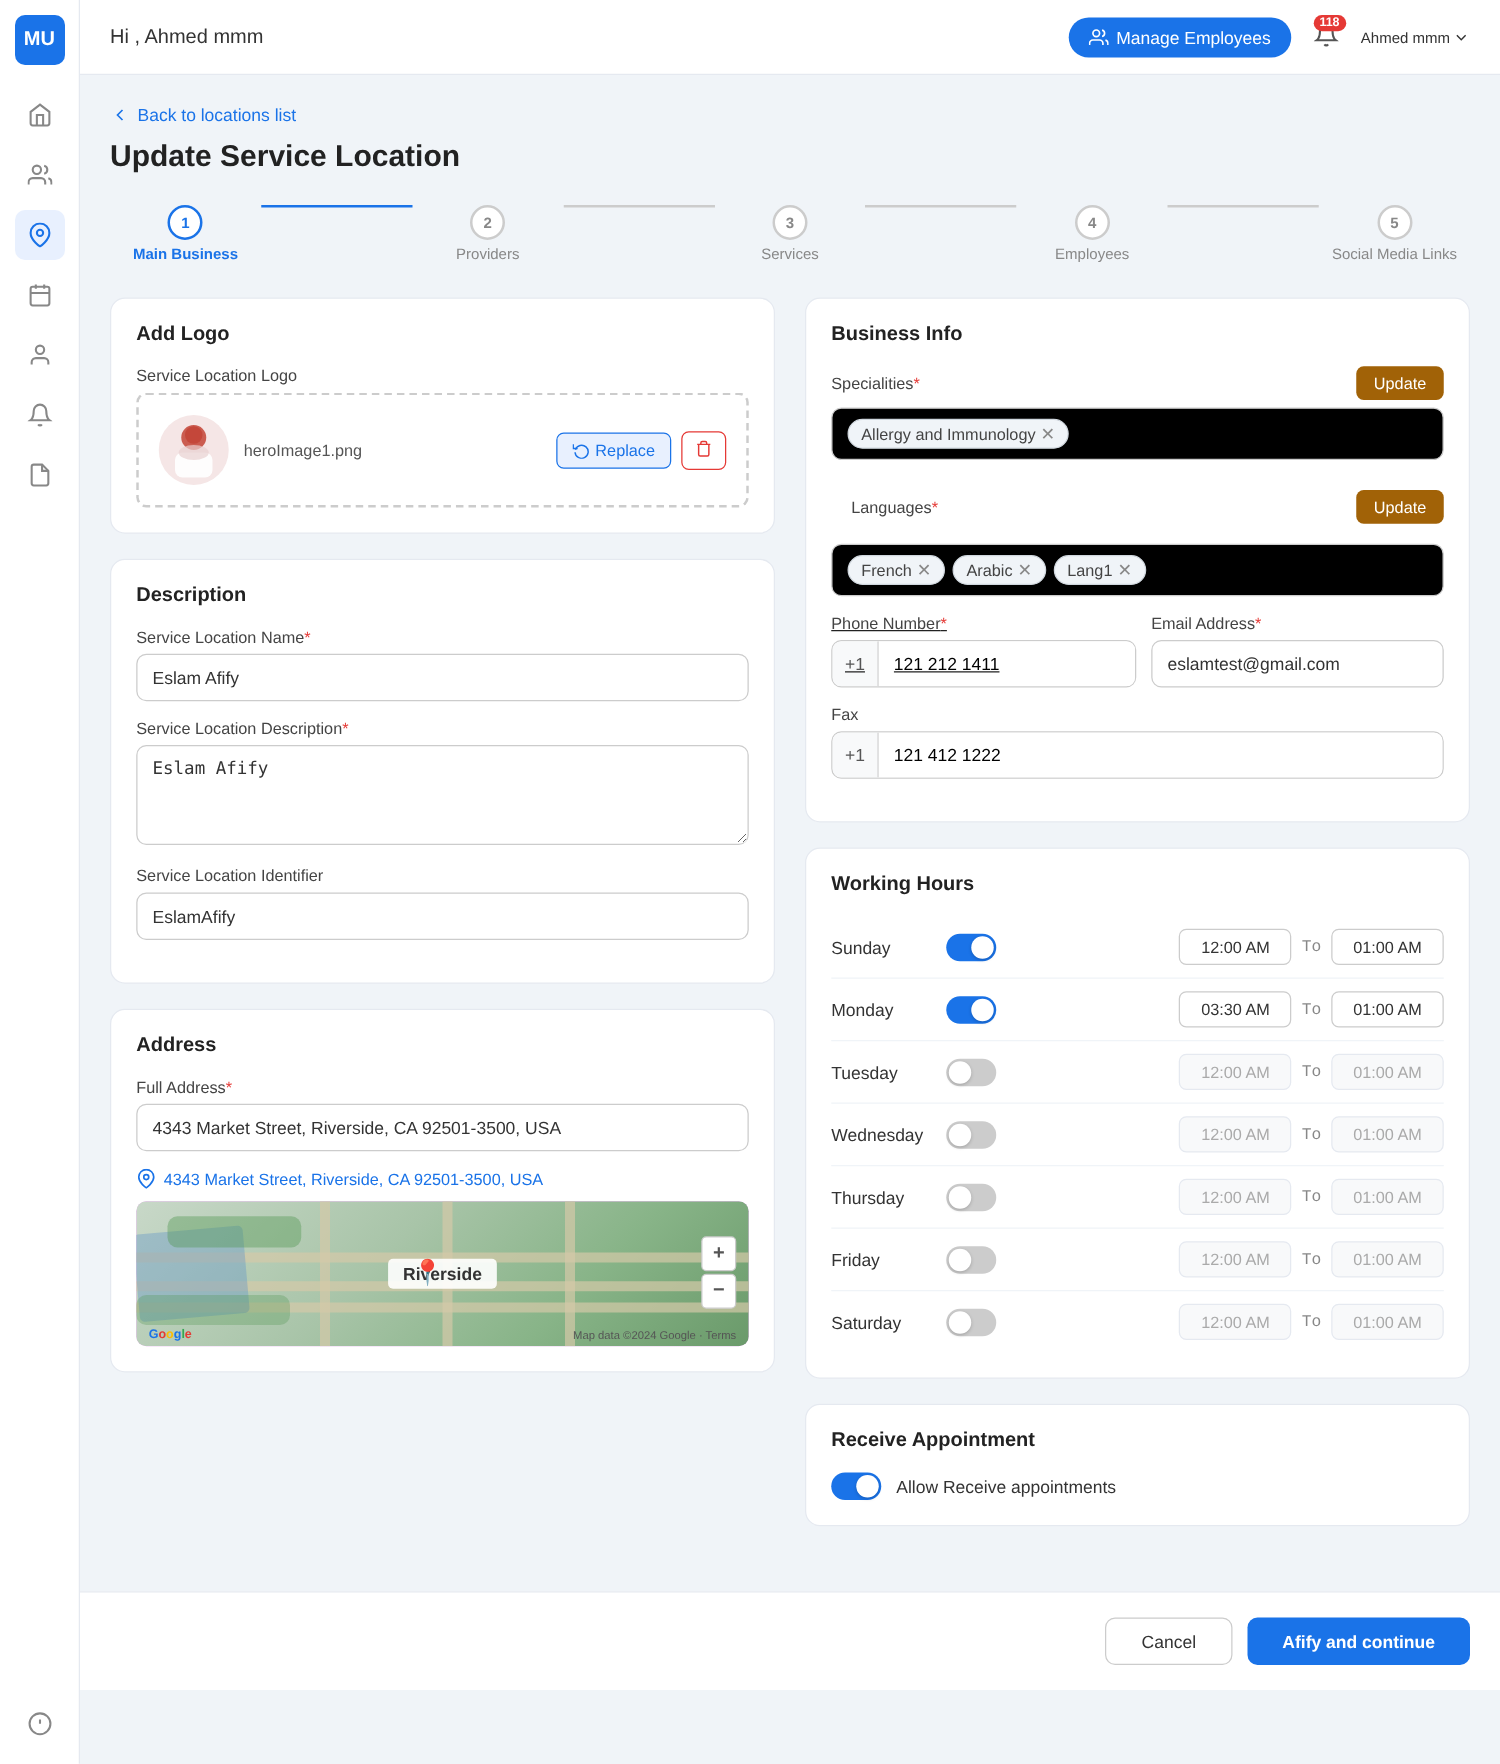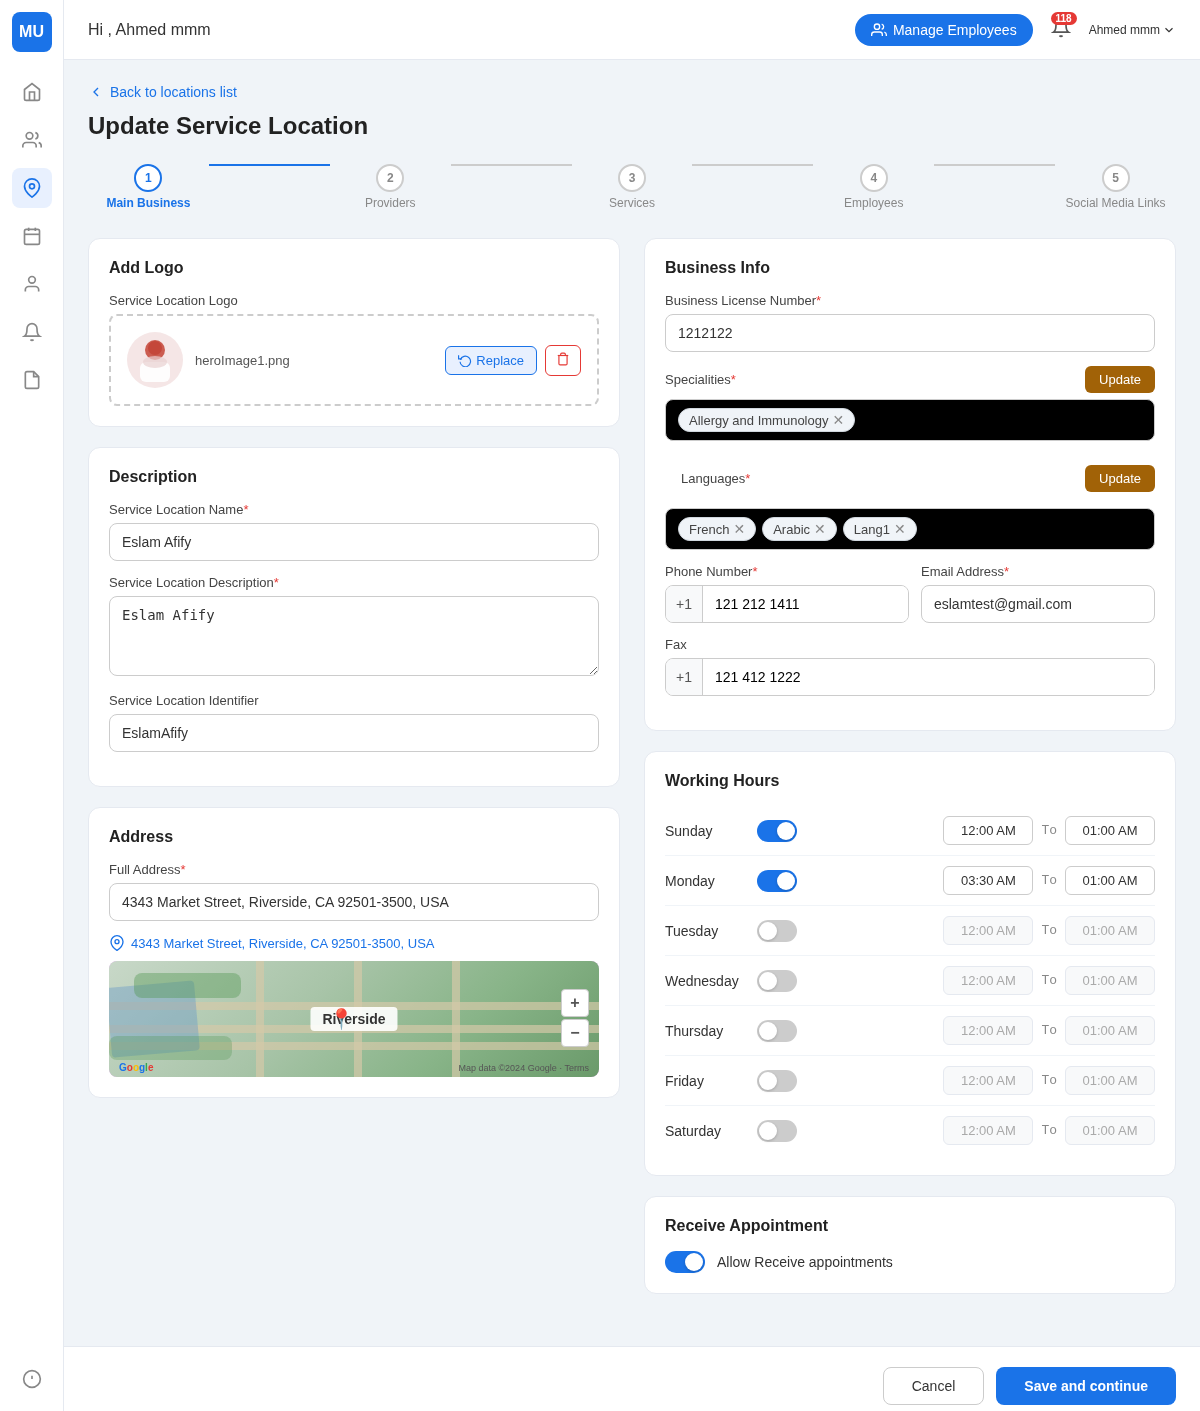--- a/index.html
+++ b/index.html
@@ -362,26 +362,20 @@
               </div>
             </div>
           </div>
         </div>
 
         <div class="form-right">
 
           <div class="section">
             <div class="section-title">Business Info</div>
 
-            <div class="field-group">
-              <label class="field-label">
-                <span>Business License Number</span><span class="required">*</span>
-              </label>
-              <input class="field-input" type="text" value="1212122" style="">
-            </div>
 
             <div class="field-group">
               <div class="field-header">
                 <label class="field-label" style="margin:0;">
                   <span>Specialities</span><span class="required">*</span>
                 </label>
                 <button class="update-btn">Update</button>
               </div>
               <div class="tag-field">
                 <div class="tag">
@@ -408,21 +402,21 @@
                   <span class="tag-remove">✕</span>
                 </div>
                 <div class="tag">
                   <span>Lang1</span>
                   <span class="tag-remove">✕</span>
                 </div>
               </div>
             </div>
 
             <div class="email-input-row">
-              <div class="field-group" style="flex:1;">
+              <div class="field-group" style="flex:1;text-decoration:underline;">
                 <label class="field-label">
                   <span>Phone Number</span><span class="required">*</span>
                 </label>
                 <div class="phone-row">
                   <span class="phone-prefix">+1</span>
                   <input class="phone-input" type="text" value="121 212 1411" style="">
                 </div>
               </div>
               <div class="field-group" style="flex:1;">
                 <label class="field-label">
@@ -537,16 +531,16 @@
                 </div>
               <span class="receive-label">Allow Receive appointments</span>
             </div>
           </div>
         </div>
       </div>
     </div>
 
     <div class="form-footer">
       <button class="cancel-btn">Cancel</button>
-      <button class="save-btn">Save and continue</button>
+      <button class="save-btn">Afify and continue</button>
     </div>
   </div>
 </div>
 
 </body></html>

